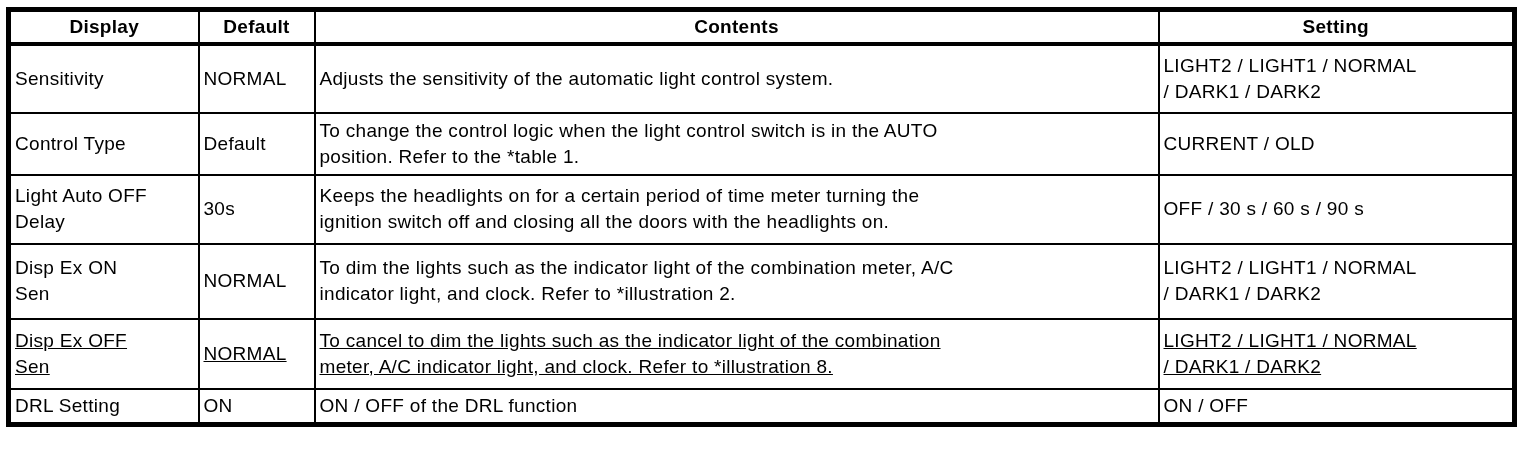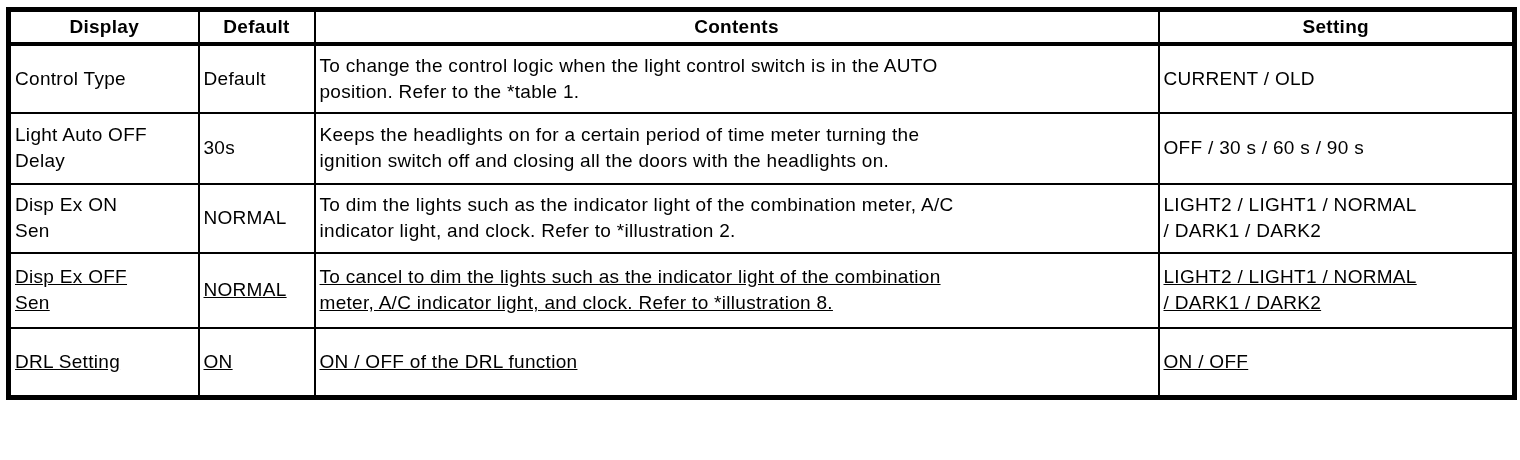--- a/index.html
+++ b/index.html
@@ -47,23 +47,23 @@
     font-weight: bold;
     text-align: center;
     height: 34px;
     padding: 0 4px;
   }
   table.manual-table td {
     text-align: left;
     padding: 1px 6px 1px 4px;
   }
   tbody tr:nth-child(1) { height: 69px; }
-  tbody tr:nth-child(2) { height: 71px; margin-top: 34px; }
+  tbody tr:nth-child(2) { height: 62px; margin-top: 34px; }
   tbody tr:nth-child(3) { height: 69px; margin-left: 33px; }
-  tbody tr:nth-child(4) { height: 75px; text-decoration: underline; }
+  tbody tr:nth-child(4) { height: 75px; }
   tbody tr:nth-child(5) { height: 70px; text-decoration: underline; }
   tbody tr:nth-child(6) { height: 36px; }
 </style>
 </head>
 <body>
 
 <div class="doc-page">
   <table class="manual-table">
     <colgroup>
       <col style="width:190px">
@@ -73,20 +73,27 @@
     </colgroup>
     <thead>
       <tr>
         <th>Display</th>
         <th>Default</th>
         <th>Contents</th>
         <th>Setting</th>
       </tr>
     </thead>
     <tbody>
+      <tr>
+        <td>Sensitivity</td>
+        <td>NORMAL</td>
+        <td>Adjusts the sensitivity of the automatic light control system.</td>
+        <td>LIGHT2 / LIGHT1 / NORMAL
+/ DARK1 / DARK2</td>
+      </tr>
       <tr>
         <td>Control Type</td>
         <td>Default</td>
         <td>To change the control logic when the light control switch is in the AUTO
 position. Refer to the *table 1.</td>
         <td>CURRENT / OLD</td>
       </tr>
       <tr>
         <td>Light Auto OFF
 Delay</td>

